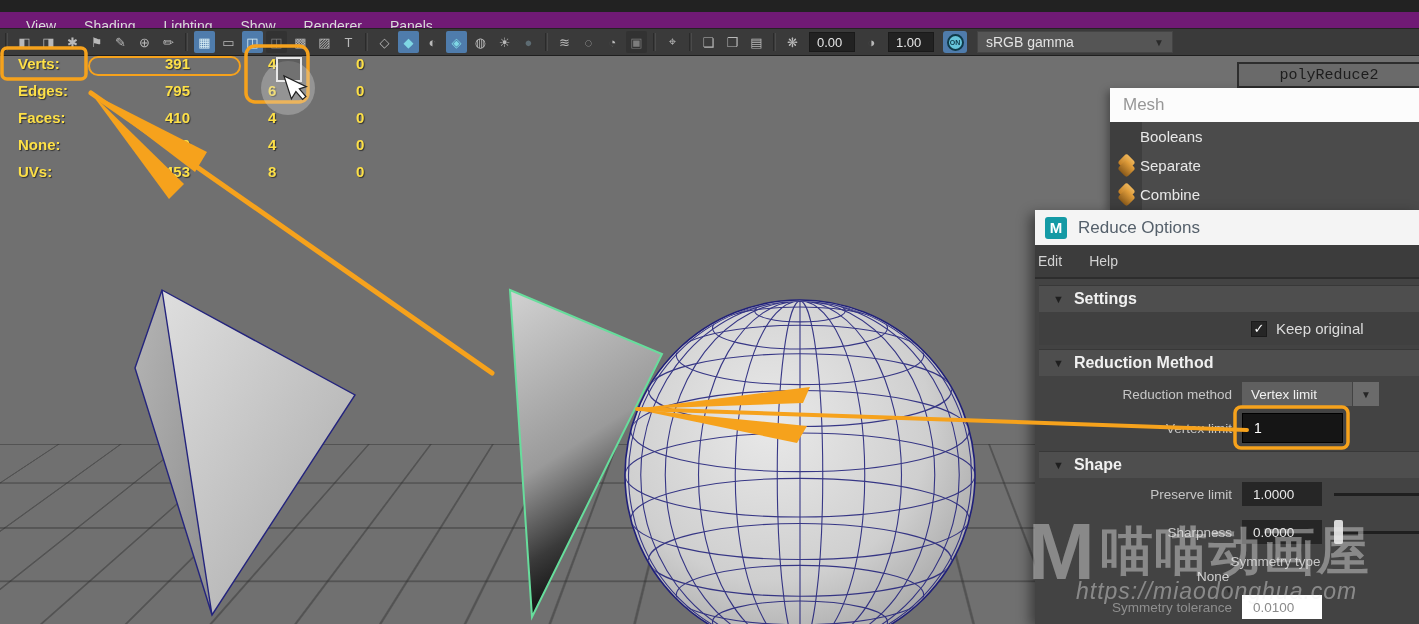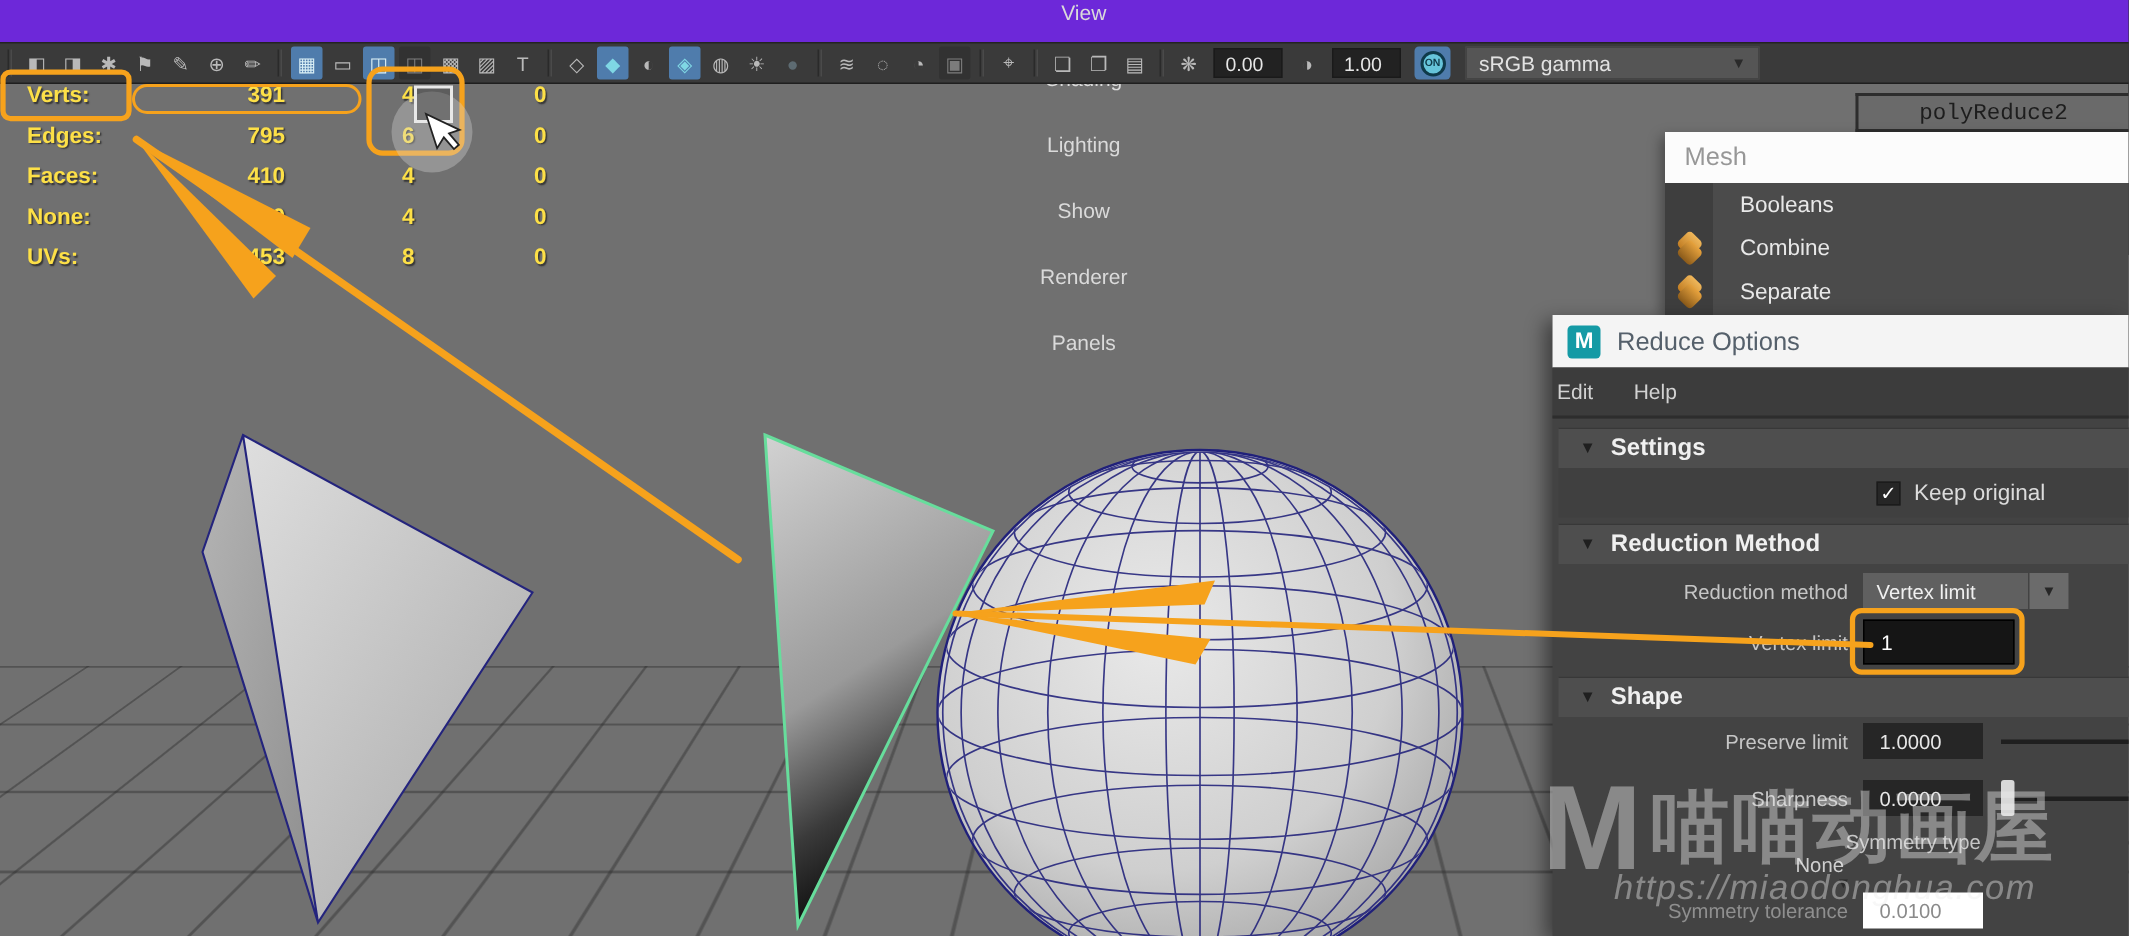--- a/index.html
+++ b/index.html
@@ -1,22 +1,22 @@
 <!DOCTYPE html>
 <html><head>
 <meta charset="utf-8">
 <style>
   * { margin:0; padding:0; box-sizing:border-box; }
   html,body { width:1419px; height:624px; overflow:hidden; background:#222;
     font-family:"Liberation Sans", sans-serif; }
   #stage { position:relative; width:1419px; height:624px; overflow:hidden; }
 
   
-  .menubar { position:absolute; left:0; top:0; width:1419px; height:28px;
-    background:#6d28d9; display:flex; align-items:center; gap:28px; padding-left:26px; z-index:10;flex-direction:column;}
+  .menubar { position:absolute; left:0; top:12px; width:1419px; height:28px;
+    background:#701a75; display:flex; align-items:center; gap:28px; padding-left:26px; z-index:10;}
   .menubar .mitem { color:#dadada; font-size:14px; cursor:default; }
 
   
   .toolbar { position:absolute; left:0; top:28px; width:1419px; height:28px;
     background:#3a3a3a; border-top:1px solid #232323; border-bottom:1px solid #1f1f1f;
     display:flex; align-items:center; gap:3px; padding-left:2px; z-index:10;}
   .tb-icon { width:21px; height:22px; display:flex; align-items:center; justify-content:center;
     color:#b9b9b9; font-size:13px; border-radius:2px; flex:0 0 auto;}
   .tb-icon.active { background:#4f7cac; color:#d8eef5; }
   .tb-icon.teal { color:#7fd7e4; }
@@ -60,21 +60,21 @@
     align-items:center; justify-content:center; z-index:12; }
 
   
   .mesh-menu { position:absolute; left:1110px; top:88px; width:309px; height:122px; z-index:14;
     box-shadow:-3px 3px 8px rgba(0,0,0,.35); }
   .mesh-menu .mm-header { height:34px; background:#fcfcfc; display:flex; align-items:center;
     padding-left:13px; color:#979797; font-size:17px; }
   .mesh-menu .mm-items { position:relative; height:88px; background:#4b4b4b; }
   .mesh-menu .mm-gutter { position:absolute; left:0; top:0; width:32px; height:88px; background:#3e3e3e; }
   .mm-item { position:relative; height:29px; display:flex; align-items:center; color:#e8e8e8; font-size:15px; }
-  .mm-item .mm-label { padding-left:50px; }
+  .mm-item .mm-label { padding-left:30px; }
   .mm-ico { position:absolute; left:7px; top:5px; width:19px; height:19px; }
   .mm-ico .d1,.mm-ico .d2 { position:absolute; left:3px; width:13px; height:13px; transform:rotate(45deg);
     border-radius:3px; }
   .mm-ico .d1 { top:0; background:linear-gradient(180deg,#f0b75a,#c07c22); }
   .mm-ico .d2 { top:6px; background:linear-gradient(180deg,#e8a33d,#8a5a1a); }
 
   
   .dialog { position:absolute; left:1035px; top:210px; width:384px; height:414px;
     background:#434343; z-index:16; box-shadow:-5px 4px 12px rgba(0,0,0,.45); }
   .dlg-title { height:35px; background:#f4f4f4; display:flex; align-items:center; padding-left:10px; }
@@ -297,28 +297,28 @@
     <div class="mm-items">
       <div class="mm-gutter"></div>
       <div class="mm-item">
         <span class="mm-label">Booleans</span>
       </div>
       <div class="mm-item">
         <span class="mm-ico">
             <span class="d1"></span>
             <span class="d2"></span>
           </span>
-        <span class="mm-label">Combine</span>
+        <span class="mm-label">Separate</span>
       </div>
       <div class="mm-item">
         <span class="mm-ico">
             <span class="d1"></span>
             <span class="d2"></span>
           </span>
-        <span class="mm-label">Separate</span>
+        <span class="mm-label">Combine</span>
       </div>
     </div>
   </div>
 
   <div class="dialog">
     <div class="dlg-title">
       <span class="dlg-logo">M</span>
       <span class="dlg-title-text">Reduce Options</span>
     </div>
     <div class="dlg-menu">

